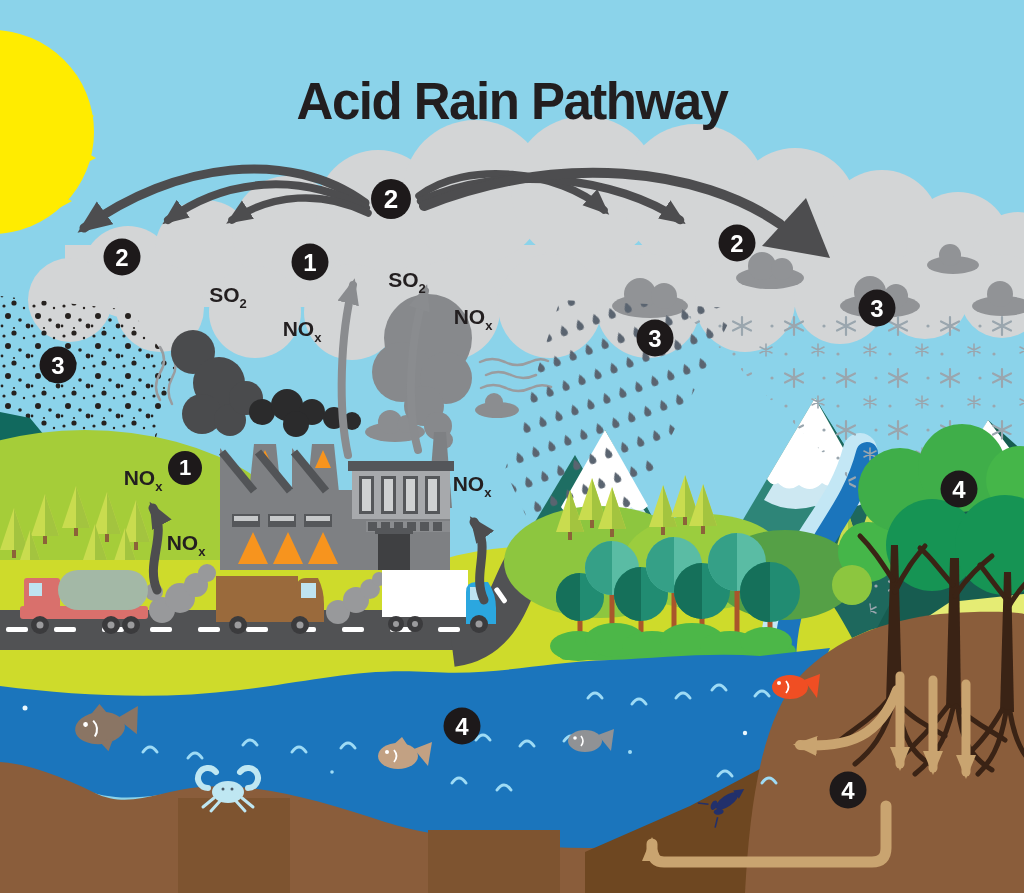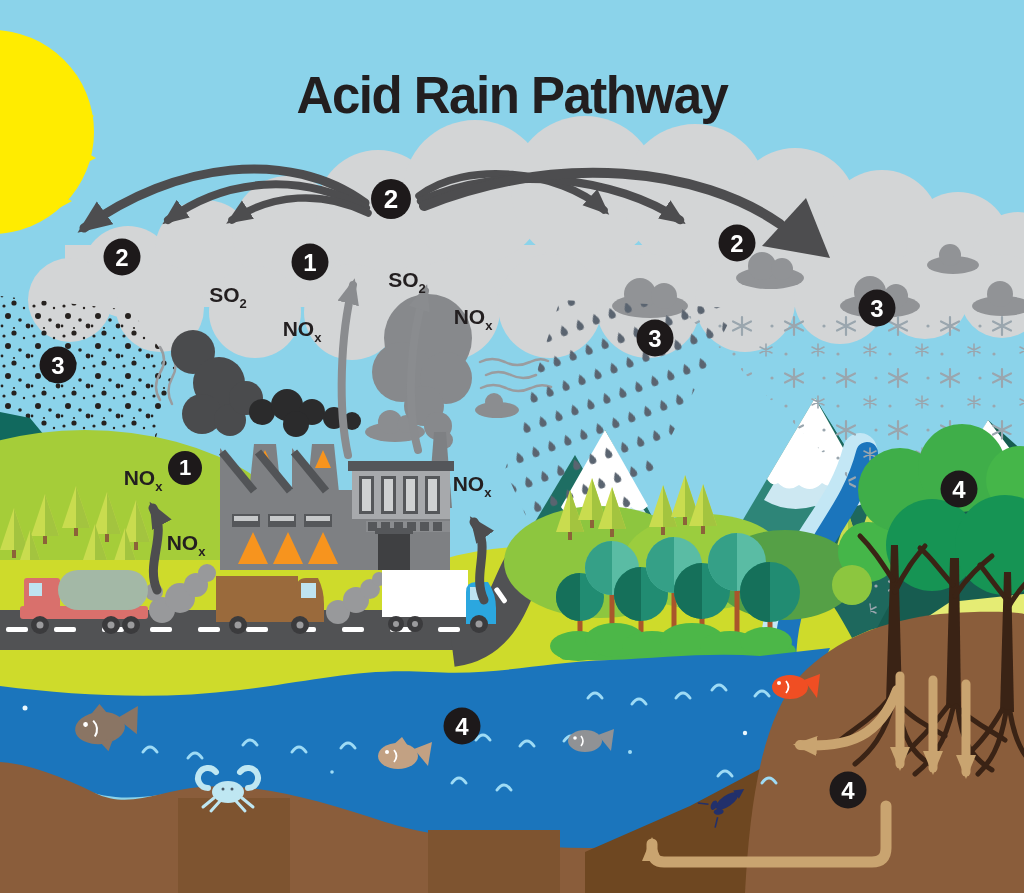--- a/index.html
+++ b/index.html
@@ -2,21 +2,21 @@
 <html><head>
 <meta charset="utf-8">
 <style>
   html,body{margin:0;padding:0;background:#555;}
   .stage{
     position:relative;width:1024px;height:893px;overflow:hidden;
     background:#8BD3EA;font-family:"Liberation Sans",sans-serif;
   }
   .stage svg{position:absolute;left:0;top:0;}
   .title{
-    position:absolute;left:512px;top:61px;transform:translate(-50%,-50%);
+    position:absolute;left:512px;top:67px;transform:translate(-50%,-50%);
     font-size:51px;font-weight:800;letter-spacing:-1.5px;color:#221E1F;white-space:nowrap;
   }
   .chem{
     position:absolute;transform:translate(-50%,-50%);
     font-weight:bold;font-size:21px;color:#231F20;white-space:nowrap;
   }
   .chem sub{font-size:13px;font-weight:bold;}
   .badge{
     position:absolute;transform:translate(-50%,-50%);
     background:#1D191A;color:#FFFFFF;border-radius:50%;

